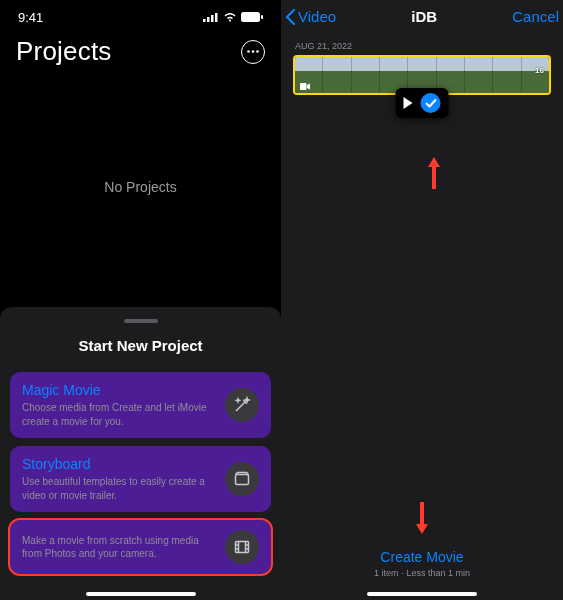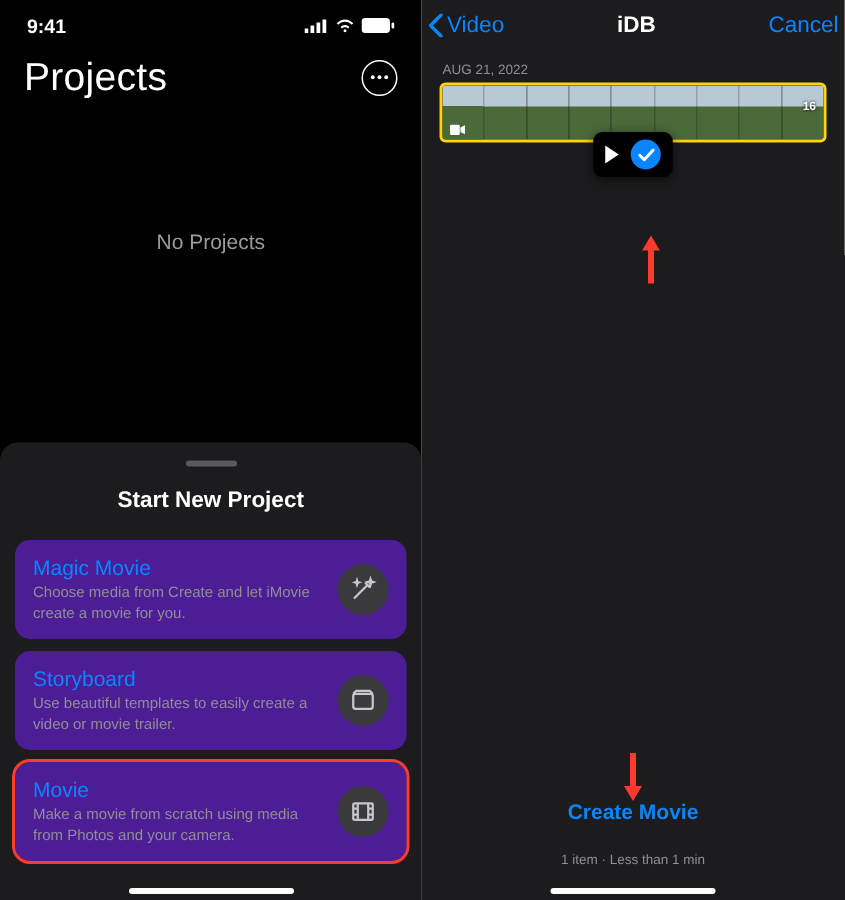--- a/index.html
+++ b/index.html
@@ -1,26 +1,26 @@
 <!DOCTYPE html>
 <html><head>
 <meta charset="utf-8">
 <style>
 *{margin:0;padding:0;box-sizing:border-box;-webkit-font-smoothing:antialiased}
 body{background:#e5e5e5;width:563px;height:600px;overflow:hidden;font-family:-apple-system,BlinkMacSystemFont,"Helvetica Neue",sans-serif;display:flex}
 .phone{position:relative;overflow:hidden}
 .phone.left{width:281px;height:600px;background:#000}
 .phone.right{width:282px;height:600px;background:#1c1c1e}
-.status{display:flex;justify-content:space-between;align-items:center;padding:6px 18px 0;height:28px;color:#fff;font-size:13px;font-weight:700}
+.status{display:flex;justify-content:space-between;align-items:center;padding:6px 18px 0;height:28px;color:#fff;font-size:13px;font-weight:400}
 .status .icons{display:flex;gap:4px;align-items:center}
 .header-l{display:flex;justify-content:space-between;align-items:center;padding:8px 16px 12px}
 .header-l h1{font-size:26px;font-weight:400;color:#fff;letter-spacing:.2px}
 .more{width:24px;height:24px;border:1.5px solid #fff;border-radius:50%;display:flex;align-items:center;justify-content:center}
 .more svg{width:12px;height:3px}
-.noproj{color:#9a9a9a;font-size:14px;text-align:center;margin-top:74px}
+.noproj{color:#9a9a9a;font-size:14px;text-align:center;margin-top:100px}
 .sheet{position:absolute;left:0;right:0;bottom:0;background:#1c1c1e;border-radius:12px 12px 0 0;padding:12px 10px 18px}
 .grab{width:34px;height:4px;background:#5a5a5e;border-radius:2px;margin:0 auto 14px}
 .sheet h2{color:#fff;font-size:15px;font-weight:600;text-align:center;margin-bottom:18px}
 .opt{background:#4c1d95;border-radius:10px;padding:10px 12px;margin-bottom:8px;display:flex;align-items:center;gap:10px;position:relative}
 .opt.hl{outline:2px solid #ff3b30;outline-offset:0}
 .opt .txt{flex:1}
 .opt .title{color:#0a84ff;font-size:14px;font-weight:500;margin-bottom:3px}
 .opt .desc{color:#8e8e93;font-size:10px;line-height:1.35}
 .ibtn{width:34px;height:34px;border-radius:50%;background:#3a3a3c;display:flex;align-items:center;justify-content:center;flex-shrink:0}
 .ibtn svg{stroke:#c7c7cc;fill:none;stroke-width:1.5}
@@ -40,21 +40,21 @@
 .dur{position:absolute;right:5px;bottom:18px;color:#fff;font-size:8px;font-weight:600;text-shadow:0 0 2px #000}
 .pop{position:absolute;left:50%;transform:translateX(-50%);top:33px;background:#000;border-radius:6px;padding:5px 8px;display:flex;gap:8px;align-items:center;box-shadow:0 2px 8px rgba(0,0,0,.6)}
 .play{width:0;height:0;border-left:9px solid #fff;border-top:6px solid transparent;border-bottom:6px solid transparent}
 .check{width:20px;height:20px;border-radius:50%;background:#0a84ff;display:flex;align-items:center;justify-content:center}
 .check svg{width:11px;height:9px}
 .arrow{position:absolute;left:50%;transform:translateX(-50%)}
 .arrow svg{display:block}
 .arrow.a1{top:155px;margin-left:12px}
 .arrow.a2{top:500px}
 .create{position:absolute;bottom:22px;left:0;right:0;text-align:center}
-.create .lbl{color:#0a84ff;font-size:14px;font-weight:700;margin-bottom:19px}
+.create .lbl{color:#0a84ff;font-size:14px;font-weight:400;margin-bottom:3px}
 .create .sub{color:#8e8e93;font-size:9px}
 </style>
 </head>
 <body>
 
 <div class="phone left">
   <div class="status">
     <span>9:41</span>
     <span class="icons">
       <svg width="16" height="10" viewBox="0 0 16 10">
@@ -108,21 +108,20 @@
       <div class="ibtn">
         <svg width="18" height="18" viewBox="0 0 18 18">
             <rect x="2.5" y="4.5" width="13" height="10" rx="1.5"></rect>
             <path d="M2.5 4.5l2-2h9l2 2"></path>
           </svg>
       </div>
     </div>
 
     <div class="opt hl">
       <div class="txt">
-        <div class="title">Movie</div>
         <div class="desc">Make a movie from scratch using media from Photos and your camera.</div>
       </div>
       <div class="ibtn">
         <svg width="18" height="18" viewBox="0 0 18 18">
             <rect x="2.5" y="3.5" width="13" height="11" rx="1"></rect>
             <path d="M5.5 3.5v11M12.5 3.5v11M2.5 7h3M2.5 11h3M12.5 7h3M12.5 11h3"></path>
           </svg>
       </div>
     </div>
   </div>

